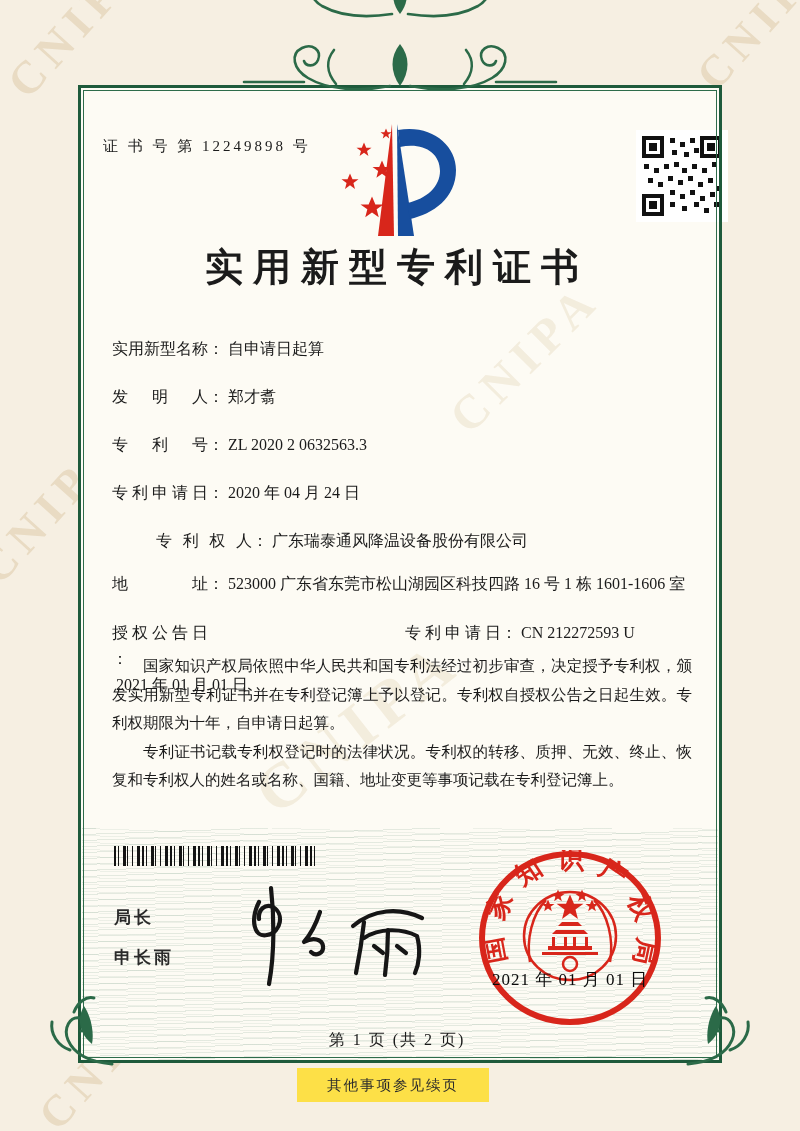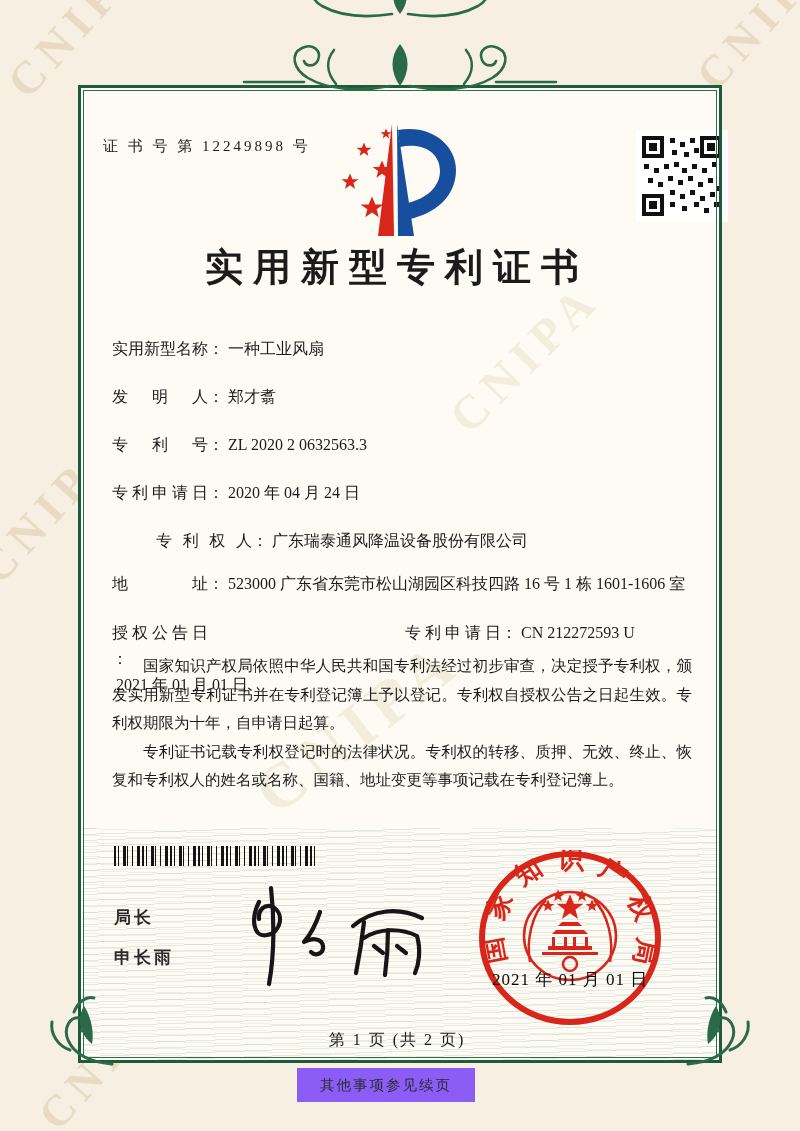--- a/index.html
+++ b/index.html
@@ -46,21 +46,21 @@
   .sig-name{position:absolute;left:114px;top:946px;font-family:"Liberation Sans",sans-serif;
             font-size:17px;letter-spacing:3px;font-weight:bold;color:#2a2a2a;z-index:4;}
   .sig-hand{position:absolute;left:225px;top:880px;z-index:4;}
   
   .seal{position:absolute;left:472px;top:850px;z-index:6;}
   .seal-date{position:absolute;left:474px;top:968px;width:192px;text-align:center;font-size:17px;
              color:#0a0a0a;letter-spacing:1px;z-index:7;}
   
   .page-info{position:absolute;left:78px;top:1030px;width:638px;text-align:center;font-size:16px;
              letter-spacing:2px;z-index:4;}
-  .note-strip{position:absolute;left:297px;top:1068px;width:178px;height:34px;background:#8b5cf6;
+  .note-strip{position:absolute;left:297px;top:1068px;width:192px;height:34px;background:#fde047;
               text-align:center;line-height:34px;font-size:14.5px;letter-spacing:2px;color:#2c2c2c;z-index:7;}
 </style>
 </head>
 <body>
 
 <div id="page">
 
   <span class="wm" style="left:-14px;top:-4px;font-size:46px;">CNIPA</span>
   <span class="wm" style="left:676px;top:-8px;font-size:44px;">CNIPA</span>
   <span class="wm" style="left:-42px;top:482px;font-size:46px;">CNIPA</span>
@@ -170,21 +170,21 @@
           <rect x="72" y="66" width="5" height="5"></rect>
       </g>
     </svg>
   </div>
 
   <div class="title">实用新型专利证书</div>
 
   <div class="row" style="top:336px;">
     <span class="flabel">实用新型名称</span>
       <span class="fcolon">：</span>
-      <span class="fvalue">一种工业风扇</span>
+      <span class="fvalue">自申请日起算</span>
   </div>
   <div class="row" style="top:384px;">
     <span class="flabel">发明人</span>
       <span class="fcolon">：</span>
       <span class="fvalue">郑才翥</span>
   </div>
   <div class="row" style="top:432px;">
     <span class="flabel">专利号</span>
       <span class="fcolon">：</span>
       <span class="fvalue">ZL 2020 2 0632563.3</span>

